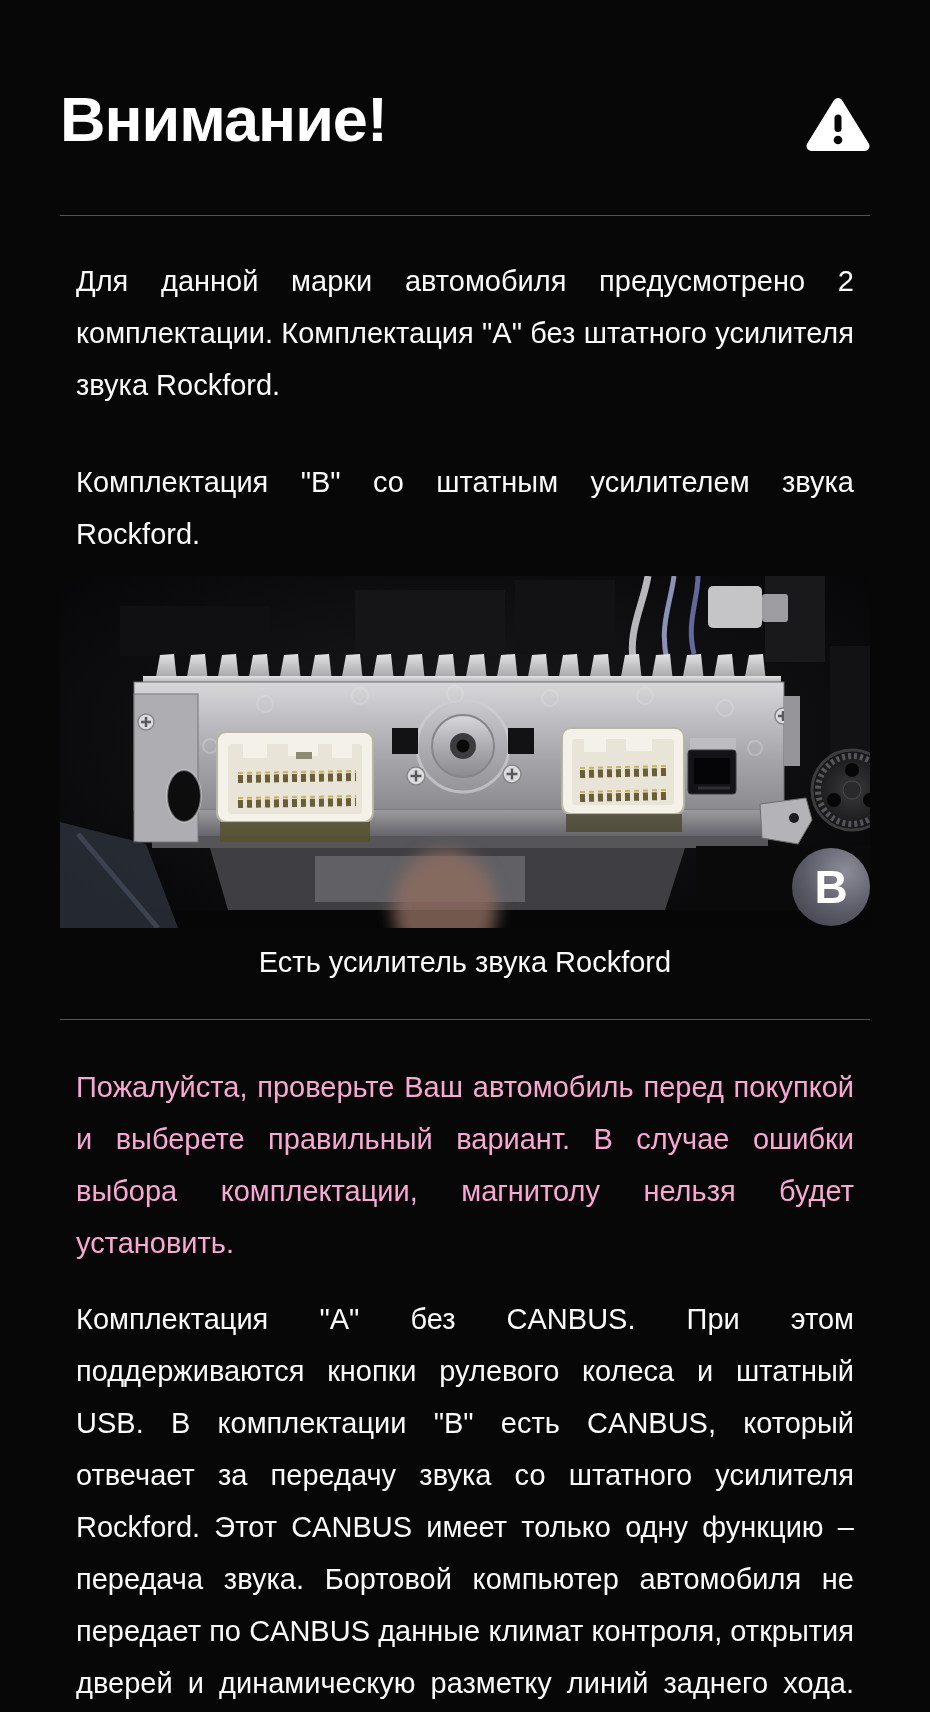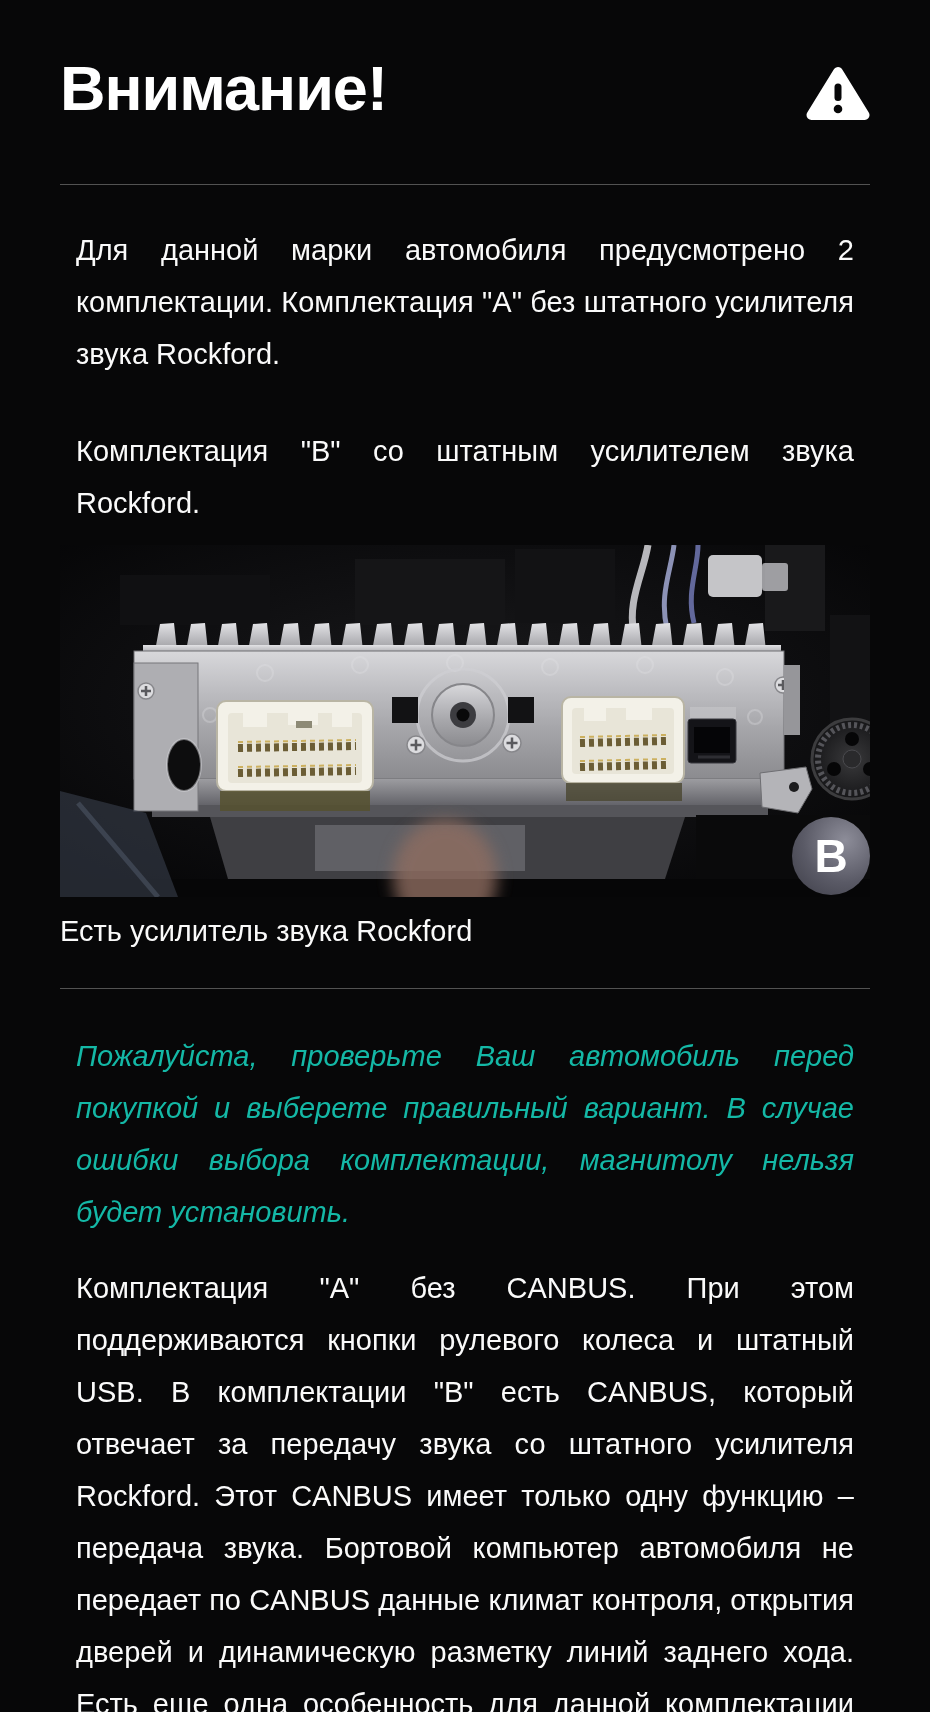--- a/index.html
+++ b/index.html
@@ -5,46 +5,46 @@
   html,body{margin:0;padding:0;}
   body{
     width:930px;height:1712px;
     background:#070708;
     font-family:"Liberation Sans","DejaVu Sans",sans-serif;
     color:#fafafa;
     overflow:hidden;
     position:relative;
   }
   .content{width:810px;margin:0 auto;position:relative;}
-  .header{display:flex;justify-content:space-between;align-items:flex-start;padding-top:55px;}
+  .header{display:flex;justify-content:space-between;align-items:flex-start;padding-top:86px;}
   .page-title{
     font-size:63px;line-height:66px;font-weight:700;letter-spacing:-1px;color:#ffffff;margin:0;
   }
   .warn-icon{margin-top:8px;flex:0 0 auto;}
   .divider{height:1px;background:#5f5f5f;opacity:.85;}
   .divider.first{margin-top:59px;}
   .divider.second{margin-top:31px;}
   p.body-text{
     font-size:29px;line-height:52px;margin:16px;
     text-align:justify;text-justify:inter-word;color:#fafafa;
   }
   p.lead1{margin-top:39px;}
   p.lead2{margin-top:45px;}
-  p.notice{margin-top:41px;color:#14b8a6;font-style:italic;}
+  p.notice{margin-top:41px;color:#f9a8d4;}
   p.details{margin-top:24px;}
   figure.photo{margin:4px 0 0;position:relative;width:810px;height:352px;}
   figure.photo svg{display:block;}
   .variant-badge{
     position:absolute;left:732px;top:272px;width:78px;height:78px;border-radius:50%;
     background:radial-gradient(circle at 68% 30%, #8d8d99 0%, #5a5a66 55%, #3d3d47 100%);
     display:flex;align-items:center;justify-content:center;
     color:#ffffff;font-size:46px;font-weight:700;
   }
   figcaption.photo-caption{
-    margin-top:8px;font-size:29px;line-height:52px;color:#fafafa;
+    margin-top:8px;text-align:center;font-size:29px;line-height:52px;color:#fafafa;
   }
 </style>
 </head>
 <body>
 
 <div class="content">
 
   <div class="header">
     <h1 class="page-title">Внимание!</h1>
     <span class="warn-icon">

